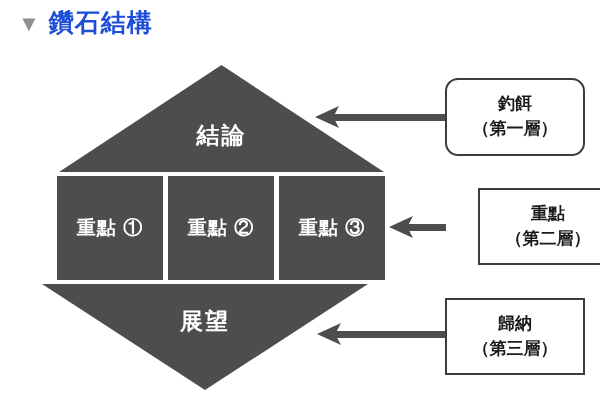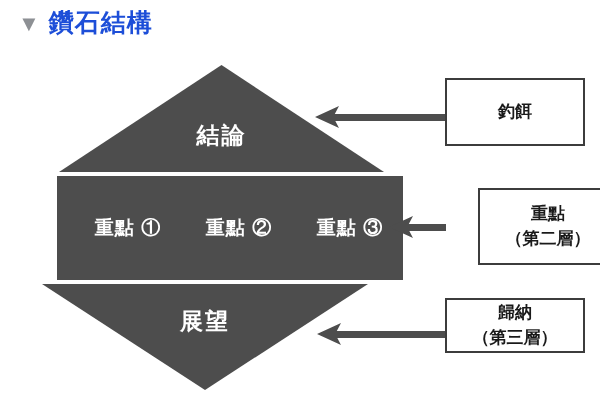--- a/index.html
+++ b/index.html
@@ -79,21 +79,20 @@
     height: 104px;
     background: #4d4d4d;
     display: flex;
     align-items: center;
     justify-content: center;
     color: #ffffff;
     font-weight: bold;
     font-size: 19px;
     letter-spacing: 1px;
     font-family: "Liberation Sans", sans-serif;
-    padding-left: 18px;
   }
   .pbox-1 { left: 57px; }
   .pbox-2 { left: 168px; text-align: center; }
   .pbox-3 { left: 279px; }
 
   
   .arrow {
     position: absolute;
     height: 22px;
   }
@@ -130,23 +129,23 @@
     flex-direction: column;
     align-items: center;
     justify-content: center;
     color: #1a1a1a;
     font-family: "Liberation Serif", serif;
     font-weight: 600;
     font-size: 17px;
     line-height: 1.45;
     text-align: center;
   }
-  .callout-1 { top: 78px;  height: 68px; }
+  .callout-1 { top: 78px;  height: 78px; border-radius: 13px; }
   .callout-2 { top: 188px; height: 77px; margin-left: 33px; }
-  .callout-3 { top: 298px; height: 55px; }
+  .callout-3 { top: 298px; height: 77px; }
 </style>
 </head>
 <body>
 
 <div class="canvas">
 
   <div class="title">
     <span class="marker">▼</span>
     <span class="title-text">鑽石結構</span>
   </div>
@@ -177,20 +176,21 @@
     <span class="head"></span>
     <span class="shaft"></span>
   </div>
   <div class="arrow arrow-3">
     <span class="head"></span>
     <span class="shaft"></span>
   </div>
 
   <div class="callout callout-1">
     <span>釣餌</span>
+    <span>（第一層）</span>
   </div>
   <div class="callout callout-2">
     <span>重點</span>
     <span>（第二層）</span>
   </div>
   <div class="callout callout-3">
     <span>歸納</span>
     <span>（第三層）</span>
   </div>
 

